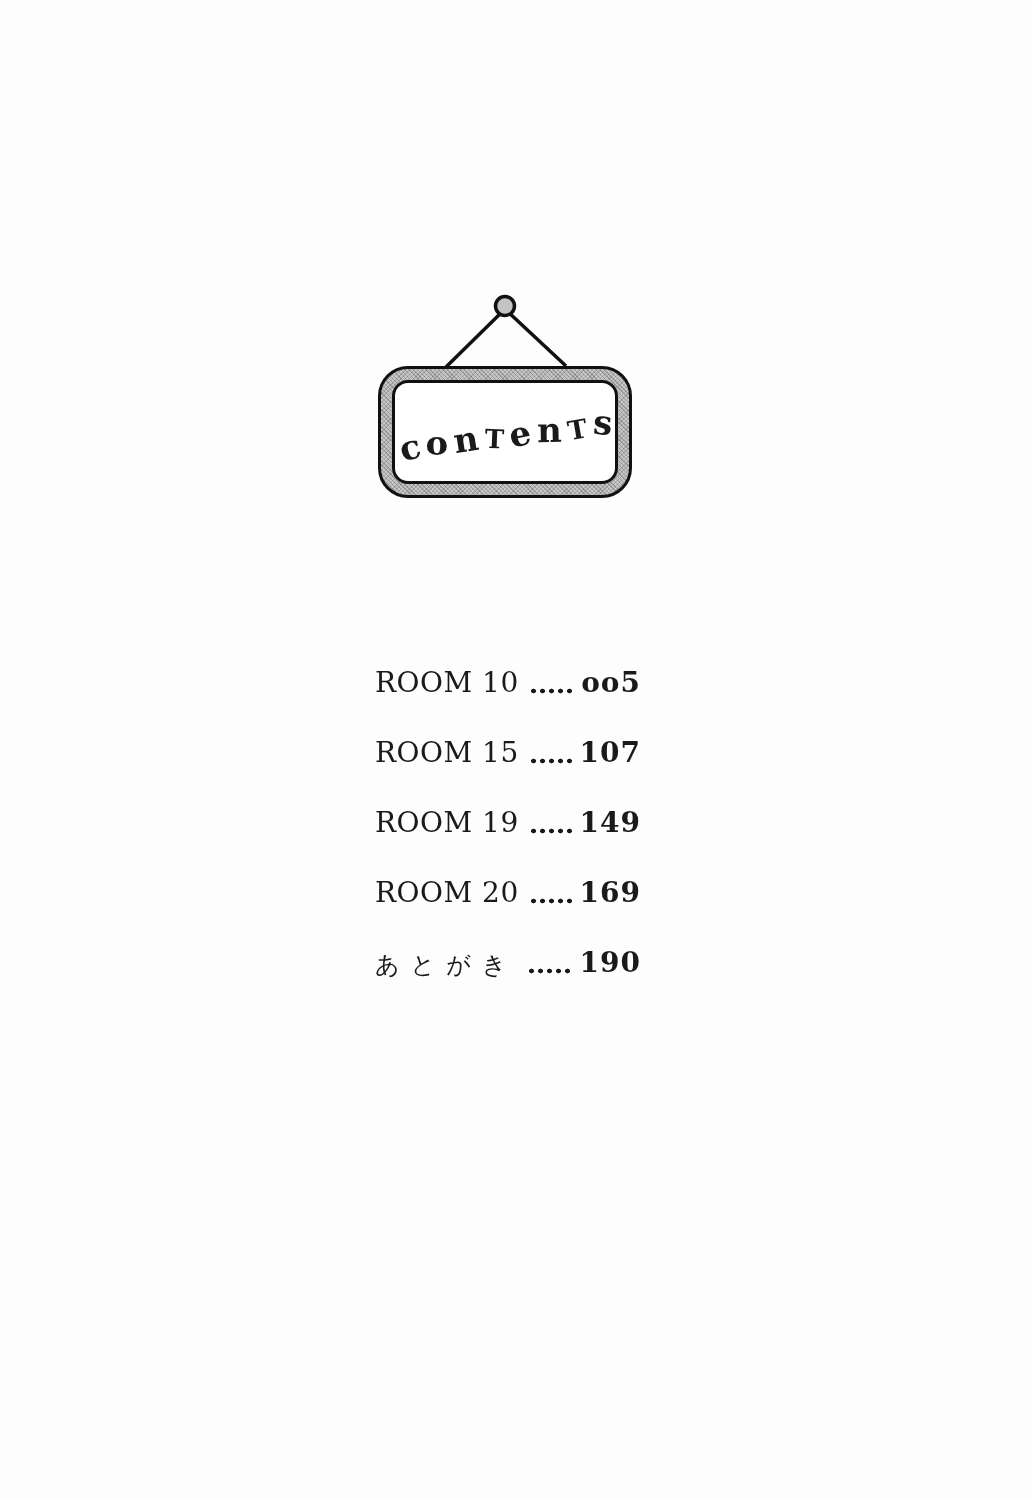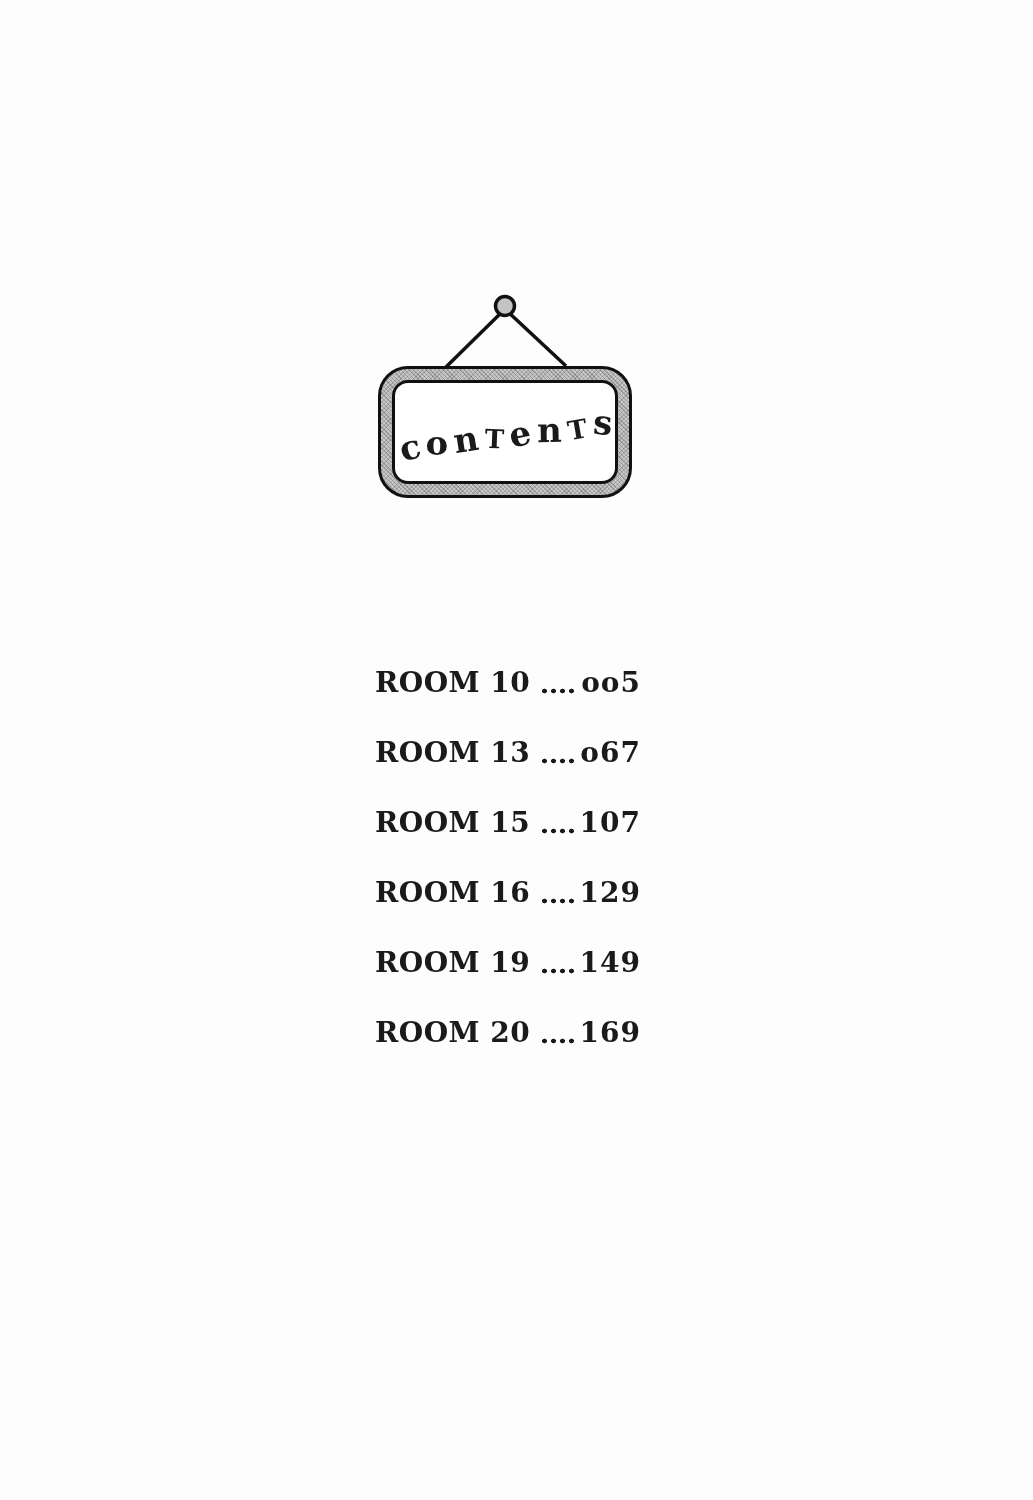--- a/index.html
+++ b/index.html
@@ -84,21 +84,21 @@
   }
   .toc-row {
     display: flex;
     align-items: flex-end;
     height: 70px;
     box-sizing: border-box;
     padding-bottom: 18px;
   }
   .toc-label {
     font-size: 28px;
-    font-weight: bold;
+    font-weight: normal;
     line-height: 1;
     white-space: nowrap;
     letter-spacing: 0.5px;
   }
   .toc-row.jp .toc-label {
     font-family: "DejaVu Sans", "Liberation Sans", sans-serif;
     font-size: 24px;
     letter-spacing: 11px;
   }
   .toc-leader {
@@ -147,46 +147,41 @@
   <div class="toc">
 
     <div class="toc-row">
       <span class="toc-label">ROOM 10</span>
       <span class="toc-leader"></span>
       <span class="toc-page">oo5</span>
     </div>
 
 
 
-    <div class="toc-row">
-      <span class="toc-label">ROOM 13</span>
-      <span class="toc-leader"></span>
-      <span class="toc-page">o67</span>
-    </div>
 
 
     <div class="toc-row">
       <span class="toc-label">ROOM 15</span>
       <span class="toc-leader"></span>
       <span class="toc-page">107</span>
     </div>
 
-    <div class="toc-row">
-      <span class="toc-label">ROOM 16</span>
-      <span class="toc-leader"></span>
-      <span class="toc-page">129</span>
-    </div>
 
     <div class="toc-row">
       <span class="toc-label">ROOM 19</span>
       <span class="toc-leader"></span>
       <span class="toc-page">149</span>
     </div>
 
     <div class="toc-row">
       <span class="toc-label">ROOM 20</span>
       <span class="toc-leader"></span>
       <span class="toc-page">169</span>
     </div>
 
+    <div class="toc-row jp">
+      <span class="toc-label">あとがき</span>
+      <span class="toc-leader"></span>
+      <span class="toc-page">190</span>
+    </div>
 
   </div>
 </div>
 
 </body></html>

